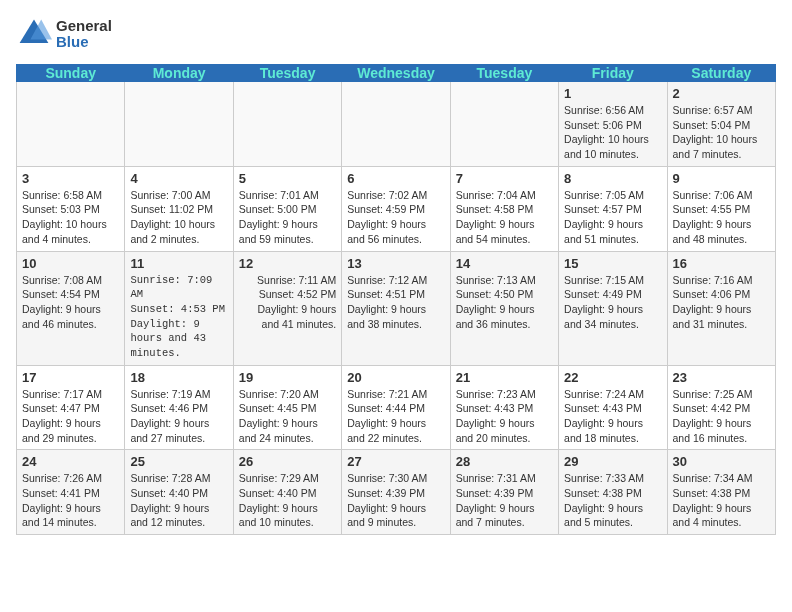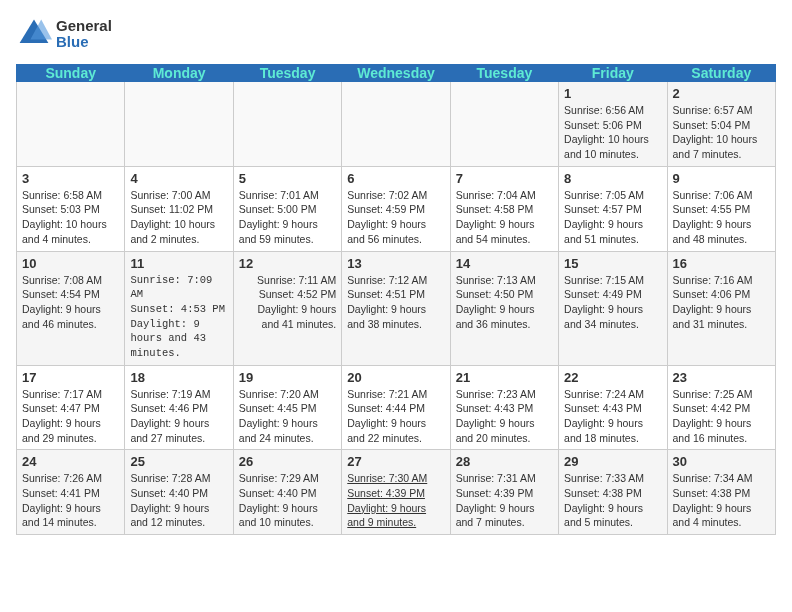--- a/index.html
+++ b/index.html
@@ -288,21 +288,21 @@
 Daylight: 9 hours and 12 minutes.</div>
         </td>
         <td>
           <span class="day-number">26</span>
           <div class="day-info" style="white-space: pre-line;">Sunrise: 7:29 AM
 Sunset: 4:40 PM
 Daylight: 9 hours and 10 minutes.</div>
         </td>
         <td>
           <span class="day-number">27</span>
-          <div class="day-info" style="white-space: pre-line; text-decoration: underline;">Sunrise: 7:30 AM
+          <div class="day-info" style="white-space: pre-line;">Sunrise: 7:30 AM
 Sunset: 4:39 PM
 Daylight: 9 hours and 9 minutes.</div>
         </td>
         <td>
           <span class="day-number">28</span>
           <div class="day-info" style="white-space: pre-line;">Sunrise: 7:31 AM
 Sunset: 4:39 PM
 Daylight: 9 hours and 7 minutes.</div>
         </td>
         <td>

